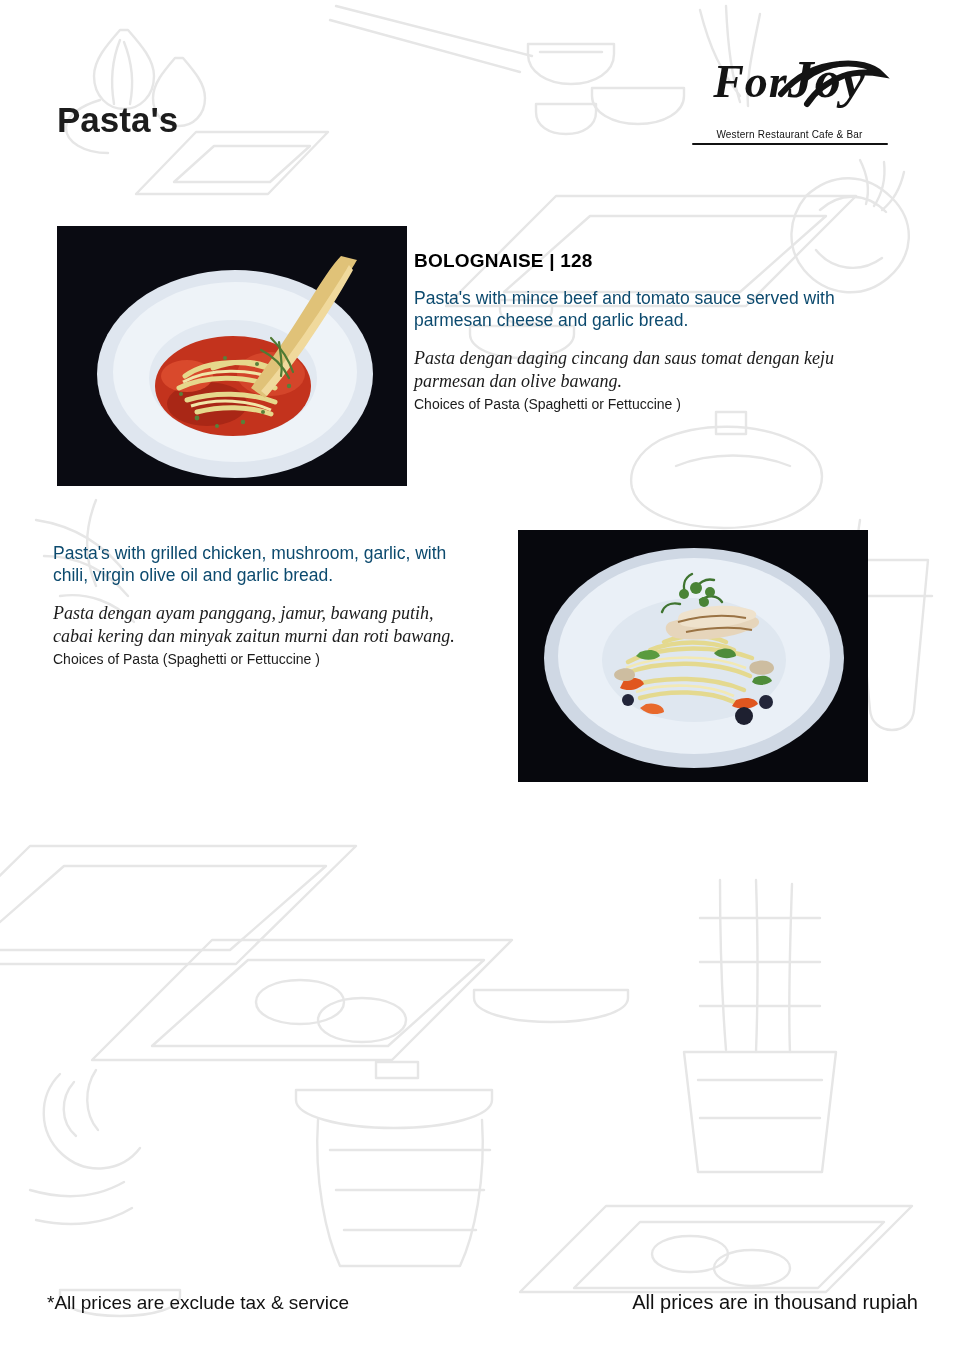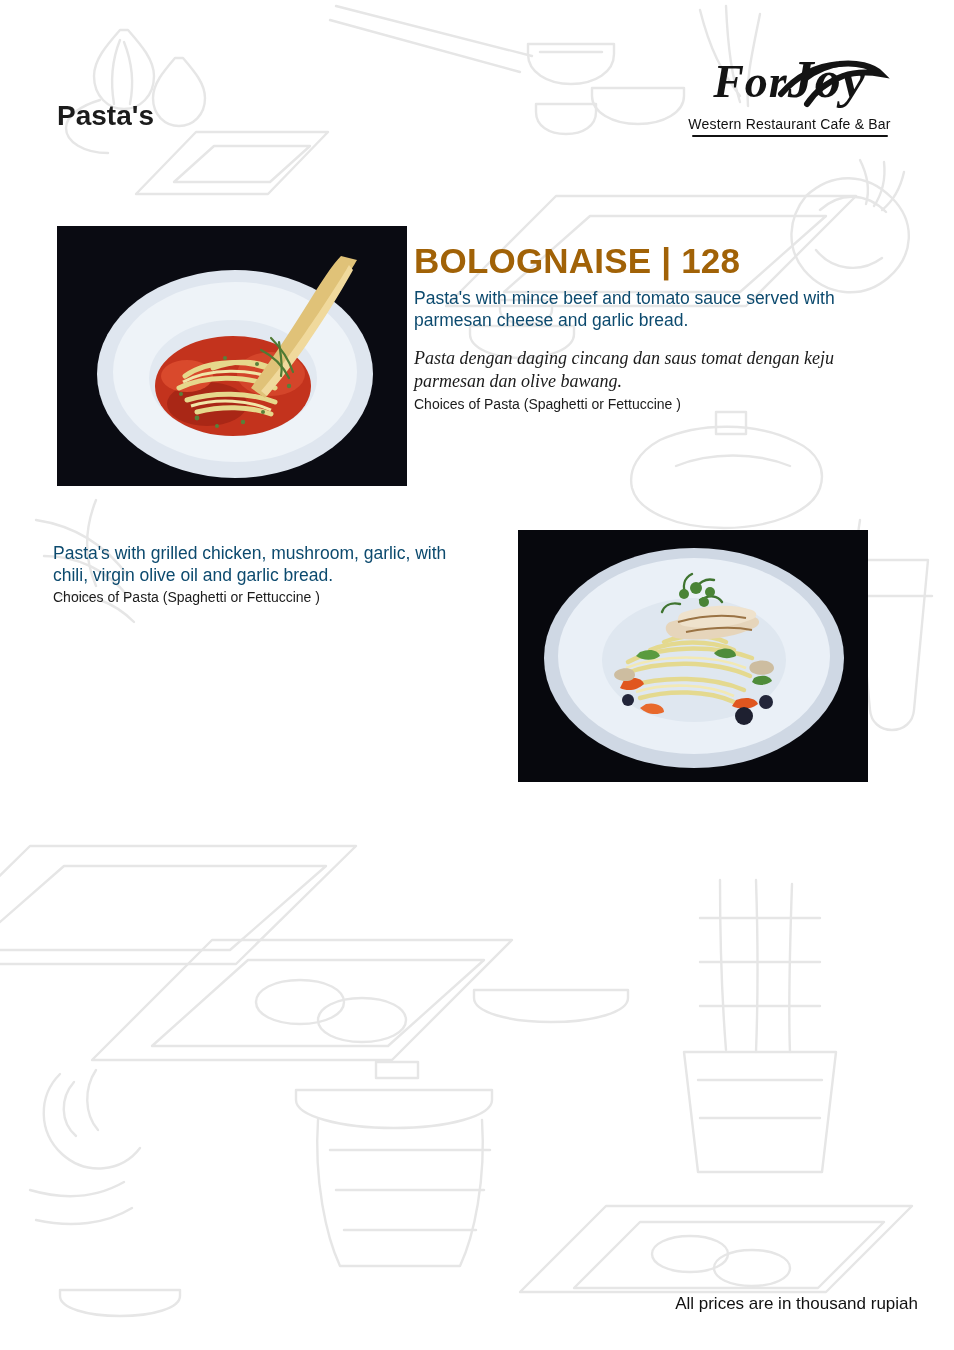--- a/index.html
+++ b/index.html
@@ -32,21 +32,21 @@
     position: absolute;
     inset: 0;
     z-index: 2;
   }
 
   
   .page-title {
     position: absolute;
     left: 57px;
     top: 100px;
-    font-size: 28px;
+    font-size: 35px;
     font-weight: bold;
     color: #1c1c1c;
     letter-spacing: 0px;
   }
 
   .logo {
     position: absolute;
     right: 52px;
     top: 52px;
     width: 225px;
@@ -67,24 +67,24 @@
     font-size: 46px;
   }
   .logo-swoosh {
     position: absolute;
     left: 8px;
     top: 8px;
     width: 210px;
     height: 70px;
   }
   .logo-sub {
-    font-size: 14px;
+    font-size: 10px;
     color: #111;
     letter-spacing: .2px;
-    margin-top: 6px;
+    margin-top: 19px;
     white-space: nowrap;
   }
   .logo-rule {
     width: 196px;
     height: 2px;
     background: #111;
     margin: 3px auto 0 auto;
     border-radius: 2px;
   }
 
@@ -93,23 +93,23 @@
     position: absolute;
   }
   .photo {
     position: absolute;
     background: #0b0c14;
     overflow: hidden;
   }
   .photo svg { display:block; }
 
   .dish-title {
-    font-size: 35px;
+    font-size: 19px;
     font-weight: bold;
-    color: #a16207;
+    color: #000000;
     line-height: 33px;
     letter-spacing: .2px;
   }
   .desc-en {
     font-size: 17.5px;
     color: #0c4a6e;
     line-height: 22px;
     margin-top: 10px;
   }
   .desc-id {
@@ -136,21 +136,21 @@
     position: absolute;
     left: 47px;
     bottom: 36px;
     font-size: 19px;
     color: #111;
   }
   .footer-right {
     position: absolute;
     right: 36px;
     bottom: 36px;
-    font-size: 17px;
+    font-size: 20px;
     color: #111;
   }
 </style>
 </head>
 <body>
 
 <div class="bg-art">
   <svg viewBox="0 0 954 1350" xmlns="http://www.w3.org/2000/svg">
     <g fill="none" stroke="#e6e6e6" stroke-width="2.4" stroke-linejoin="round" stroke-linecap="round">
 
@@ -298,20 +298,21 @@
       <div class="desc-en">Pasta's with mince beef and tomato sauce served with parmesan cheese and garlic bread.</div>
       <div class="desc-id">Pasta dengan daging cincang dan saus tomat dengan keju parmesan dan olive bawang.</div>
       <div class="desc-choice">Choices of Pasta (Spaghetti or Fettuccine )</div>
     </div>
   </div>
 
   <div class="dish" style="left:53px; top:532px; width:850px; height:260px;">
 
     <div style="position:absolute; left:0px; top:0px; width:420px;">
       <div class="desc-en">Pasta's with grilled chicken, mushroom, garlic, with chili, virgin olive oil and garlic bread.</div>
+      <div class="desc-id">Pasta dengan ayam panggang, jamur, bawang putih, cabai kering dan minyak zaitun murni dan roti bawang.</div>
       <div class="desc-choice">Choices of Pasta (Spaghetti or Fettuccine )</div>
     </div>
 
     <div class="photo" style="left:465px; top:-2px; width:350px; height:252px;">
       <svg viewBox="0 0 350 252" width="350" height="252" xmlns="http://www.w3.org/2000/svg">
         <rect width="350" height="252" fill="#07080d"></rect>
 
         <ellipse cx="176" cy="128" rx="150" ry="110" fill="#cfd8e4"></ellipse>
         <ellipse cx="176" cy="126" rx="136" ry="98" fill="#eaf0f7"></ellipse>
         <ellipse cx="176" cy="130" rx="92" ry="62" fill="#dfe7f0"></ellipse>
@@ -360,15 +361,16 @@
         <g fill="#4a8436">
           <circle cx="178" cy="58" r="6"></circle>
             <circle cx="192" cy="62" r="5"></circle>
           <circle cx="166" cy="64" r="5"></circle>
             <circle cx="186" cy="72" r="5"></circle>
         </g>
       </svg>
     </div>
   </div>
 
+  <div class="footer-left">*All prices are exclude tax &amp; service</div>
   <div class="footer-right">All prices are in thousand rupiah</div>
 
 </div>
 
 </body></html>

